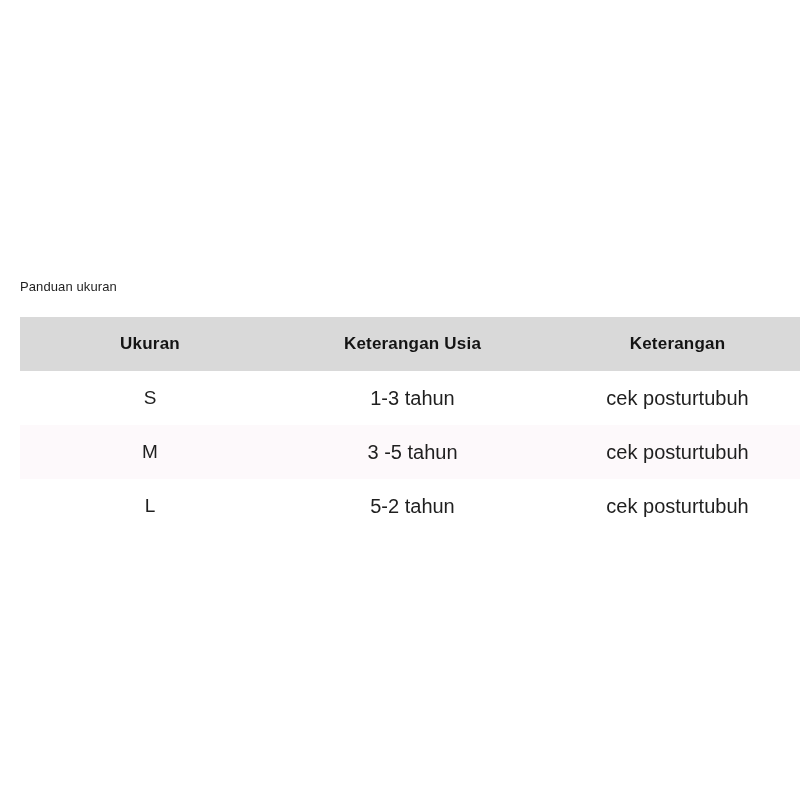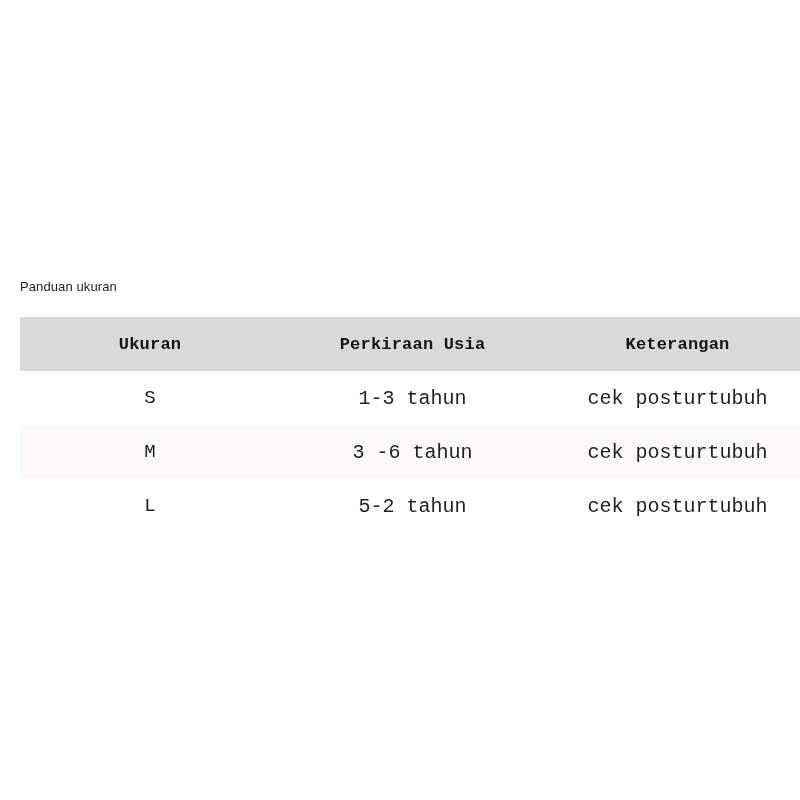--- a/index.html
+++ b/index.html
@@ -35,21 +35,20 @@
     width: 790px;
     border-collapse: collapse;
     table-layout: fixed;
   }
   .size-table th,
   .size-table td {
     border: 0;
     padding: 0;
     text-align: center;
     vertical-align: middle;
-    font-family: Liberation Mono, monospace;
   }
   .size-table thead tr {
     background: #d9d9d9;
   }
   .size-table thead th {
     height: 54px;
     font-size: 17px;
     font-weight: bold;
     color: #141414;
     letter-spacing: 0.2px;
@@ -82,33 +81,33 @@
 
   <table class="size-table">
     <colgroup>
       <col class="col-1">
       <col class="col-2">
       <col class="col-3">
     </colgroup>
     <thead>
       <tr>
         <th>Ukuran</th>
-        <th>Perkiraan Usia</th>
+        <th>Keterangan Usia</th>
         <th>Keterangan</th>
       </tr>
     </thead>
     <tbody>
       <tr>
         <td class="col-size">S</td>
         <td>1-3 tahun</td>
         <td>cek posturtubuh</td>
       </tr>
       <tr class="alt">
         <td class="col-size">M</td>
-        <td>3 -6 tahun</td>
+        <td>3 -5 tahun</td>
         <td>cek posturtubuh</td>
       </tr>
       <tr>
         <td class="col-size">L</td>
         <td>5-2 tahun</td>
         <td>cek posturtubuh</td>
       </tr>
     </tbody>
   </table>
 

